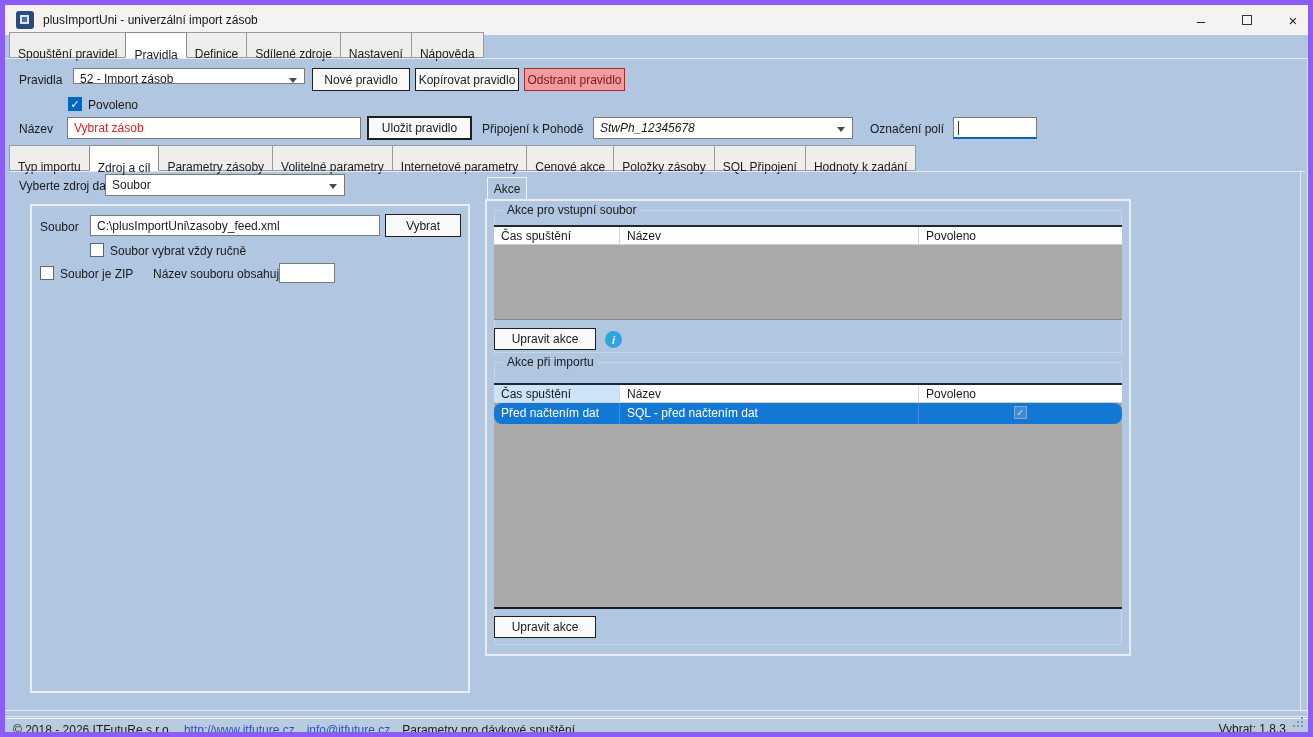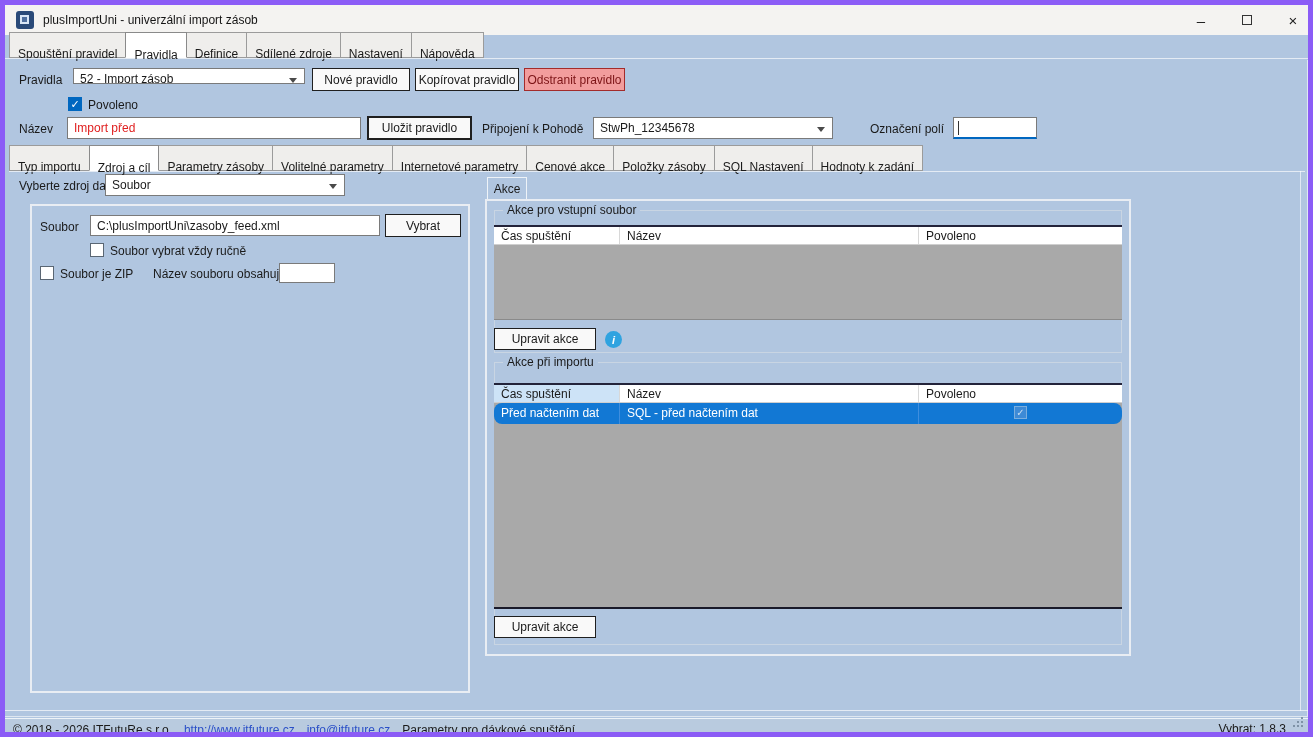--- a/index.html
+++ b/index.html
@@ -118,42 +118,42 @@
     <span class="chev"></span>
   </div>
   <div class="btn" style="left:307px; top:63px; width:98px; height:23px;">Nové pravidlo</div>
   <div class="btn" style="left:410px; top:63px; width:104px; height:23px;">Kopírovat pravidlo</div>
   <div class="btn danger" style="left:519px; top:63px; width:101px; height:23px;">Odstranit pravidlo</div>
 
   <span class="checkbox checked" style="left:63px; top:92px;"><span>✓</span></span>
   <span class="label" style="left:83px; top:93px;">Povoleno</span>
 
   <span class="label" style="left:14px; top:117px;">Název</span>
-  <div class="field red-text" style="left:62px; top:112px; width:294px; height:22px;">Import před</div>
+  <div class="field red-text" style="left:62px; top:112px; width:294px; height:22px;">Vybrat zásob</div>
   <div class="btn default" style="left:362px; top:111px; width:105px; height:24px;">Uložit pravidlo</div>
   <span class="label" style="left:477px; top:117px;">Připojení k Pohodě</span>
-  <div class="combo" style="left:588px; top:112px; width:240px; height:22px;">
+  <div class="combo" style="left:588px; top:112px; width:260px; height:22px;font-style:italic;">
     <span>StwPh_12345678</span>
     <span class="chev"></span>
   </div>
   <span class="label" style="left:865px; top:117px;">Označení polí</span>
   <div class="field focused" style="left:948px; top:112px; width:84px; height:22px;">
     <span class="caret"></span>
     <span></span>
   </div>
 
   <div class="tabstrip" style="top:144px; height:22px;">
     <div class="tab">Typ importu</div>
     <div class="tab active">Zdroj a cíl</div>
     <div class="tab">Parametry zásoby</div>
     <div class="tab">Volitelné parametry</div>
     <div class="tab">Internetové parametry</div>
     <div class="tab">Cenové akce</div>
     <div class="tab">Položky zásoby</div>
-    <div class="tab">SQL Nastavení</div>
+    <div class="tab">SQL Připojení</div>
     <div class="tab">Hodnoty k zadání</div>
   </div>
   <div class="hline" style="left:4px; top:166px; width:1296px;"></div>
 
   <span class="label" style="left:14px; top:174px;">Vyberte zdroj dat</span>
   <div class="combo" style="left:100px; top:169px; width:240px; height:22px;">
     <span>Soubor</span>
     <span class="chev"></span>
   </div>
 

